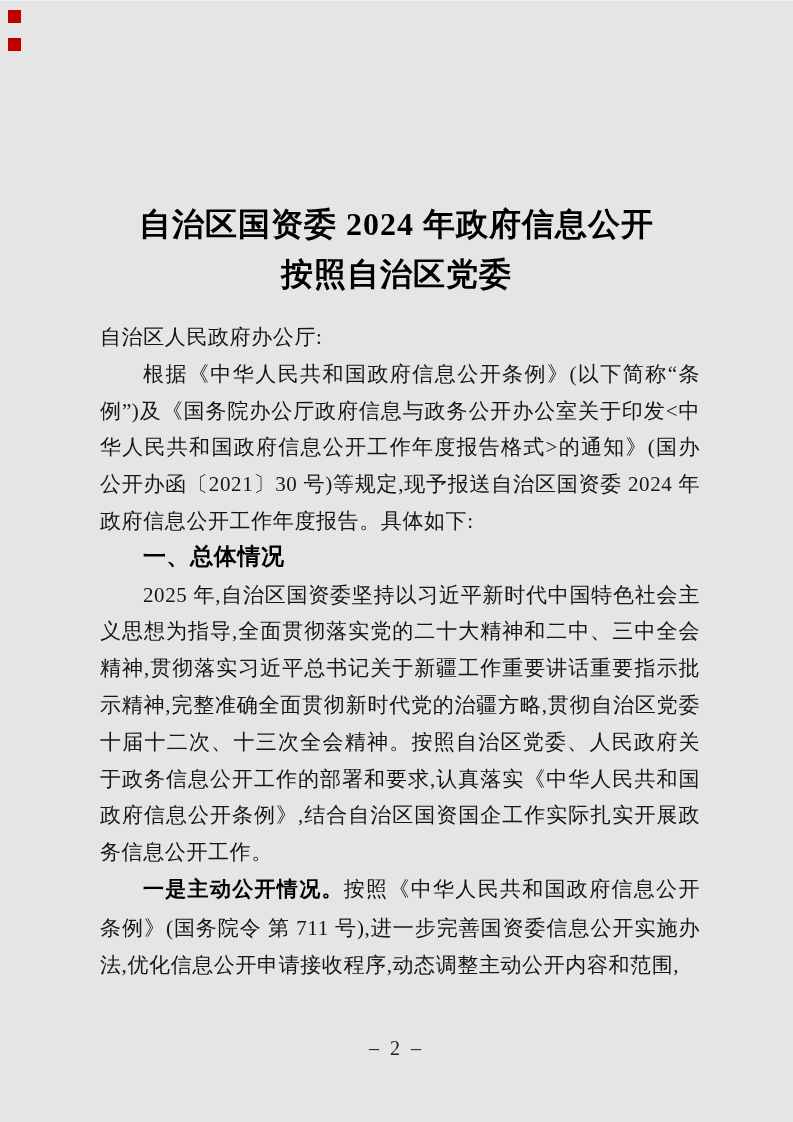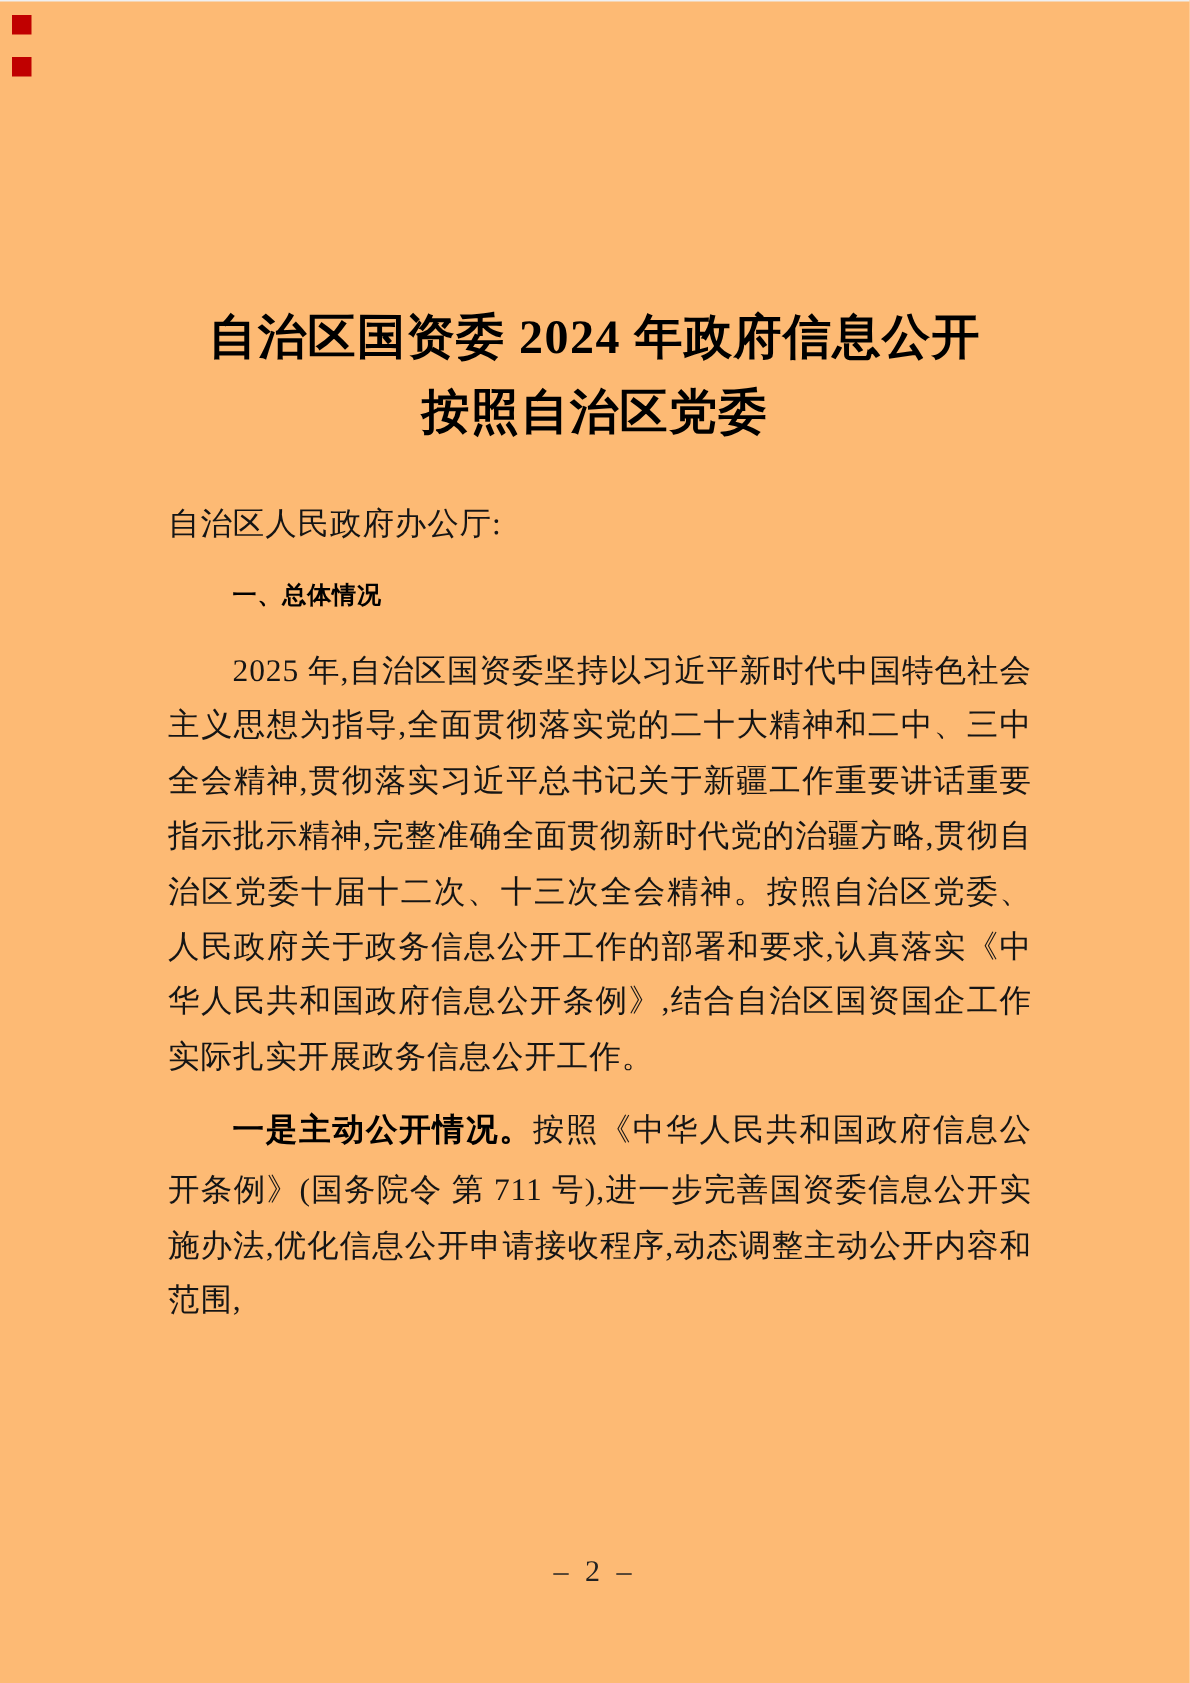--- a/index.html
+++ b/index.html
@@ -6,21 +6,21 @@
   body {
     width: 793px; height: 1122px;
     background: #ffffff;
     position: relative;
     font-family: "Liberation Serif", "DejaVu Serif", serif;
     color: #111111;
     overflow: hidden;
   }
   .page {
     position: absolute; inset: 0;
-    background: #fdba74;
+    background: #e5e5e5;
     border-top: 1px solid #f0f0f0;
   }
   .corner-mark {
     position: absolute;
     left: 8px;
     width: 13px; height: 13px;
   }
   .corner-mark.m1 { top: 9px; }
   .corner-mark.m2 { top: 37px; }
   .doc-title {
@@ -37,25 +37,25 @@
   .content {
     position: absolute;
     top: 318px; left: 100px;
     width: 600px;
     font-size: 21px;
     line-height: 36.8px;
     letter-spacing: 0.6px;
     text-align: justify;
     color: #151515;
   }
-  .content p, .content h2 { margin: 12px; padding: 0; }
+  .content p, .content h2 { margin: 0; padding: 0; }
   .indent { text-indent: 43px; }
   .section-heading {
-    font-family: Liberation Serif, serif;
-    font-size: 16px;
+    font-family: Liberation Mono, monospace;
+    font-size: 23px;
     font-weight: 700;
     color: #000000;
   }
   .bold-lead {
     font-family: Liberation Mono, monospace;
     font-weight: 700;
     color: #000000;
   }
   .page-number {
     position: absolute;
@@ -74,20 +74,21 @@
   <div class="corner-mark m1" style="background: rgb(192, 0, 0);"></div>
   <div class="corner-mark m2" style="background: rgb(192, 0, 0);"></div>
 
   <h1 class="doc-title">
     <span>自治区国资委 2024 年政府信息公开</span><br>
     <span>按照自治区党委</span>
   </h1>
 
   <div class="content">
     <p class="salutation">自治区人民政府办公厅:</p>
+    <p class="indent">根据《中华人民共和国政府信息公开条例》(以下简称“条例”)及《国务院办公厅政府信息与政务公开办公室关于印发&lt;中华人民共和国政府信息公开工作年度报告格式&gt;的通知》(国办公开办函〔2021〕30 号)等规定,现予报送自治区国资委 2024 年政府信息公开工作年度报告。具体如下:</p>
     <h2 class="indent section-heading">一、总体情况</h2>
     <p class="indent">2025 年,自治区国资委坚持以习近平新时代中国特色社会主义思想为指导,全面贯彻落实党的二十大精神和二中、三中全会精神,贯彻落实习近平总书记关于新疆工作重要讲话重要指示批示精神,完整准确全面贯彻新时代党的治疆方略,贯彻自治区党委十届十二次、十三次全会精神。按照自治区党委、人民政府关于政务信息公开工作的部署和要求,认真落实《中华人民共和国政府信息公开条例》,结合自治区国资国企工作实际扎实开展政务信息公开工作。</p>
     <p class="indent"><span class="bold-lead">一是主动公开情况。</span><span>按照《中华人民共和国政府信息公开条例》(国务院令 第 711 号),进一步完善国资委信息公开实施办法,优化信息公开申请接收程序,动态调整主动公开内容和范围,</span></p>
   </div>
 
   <div class="page-number">– 2 –</div>
 
 </div>
 
 </body></html>

